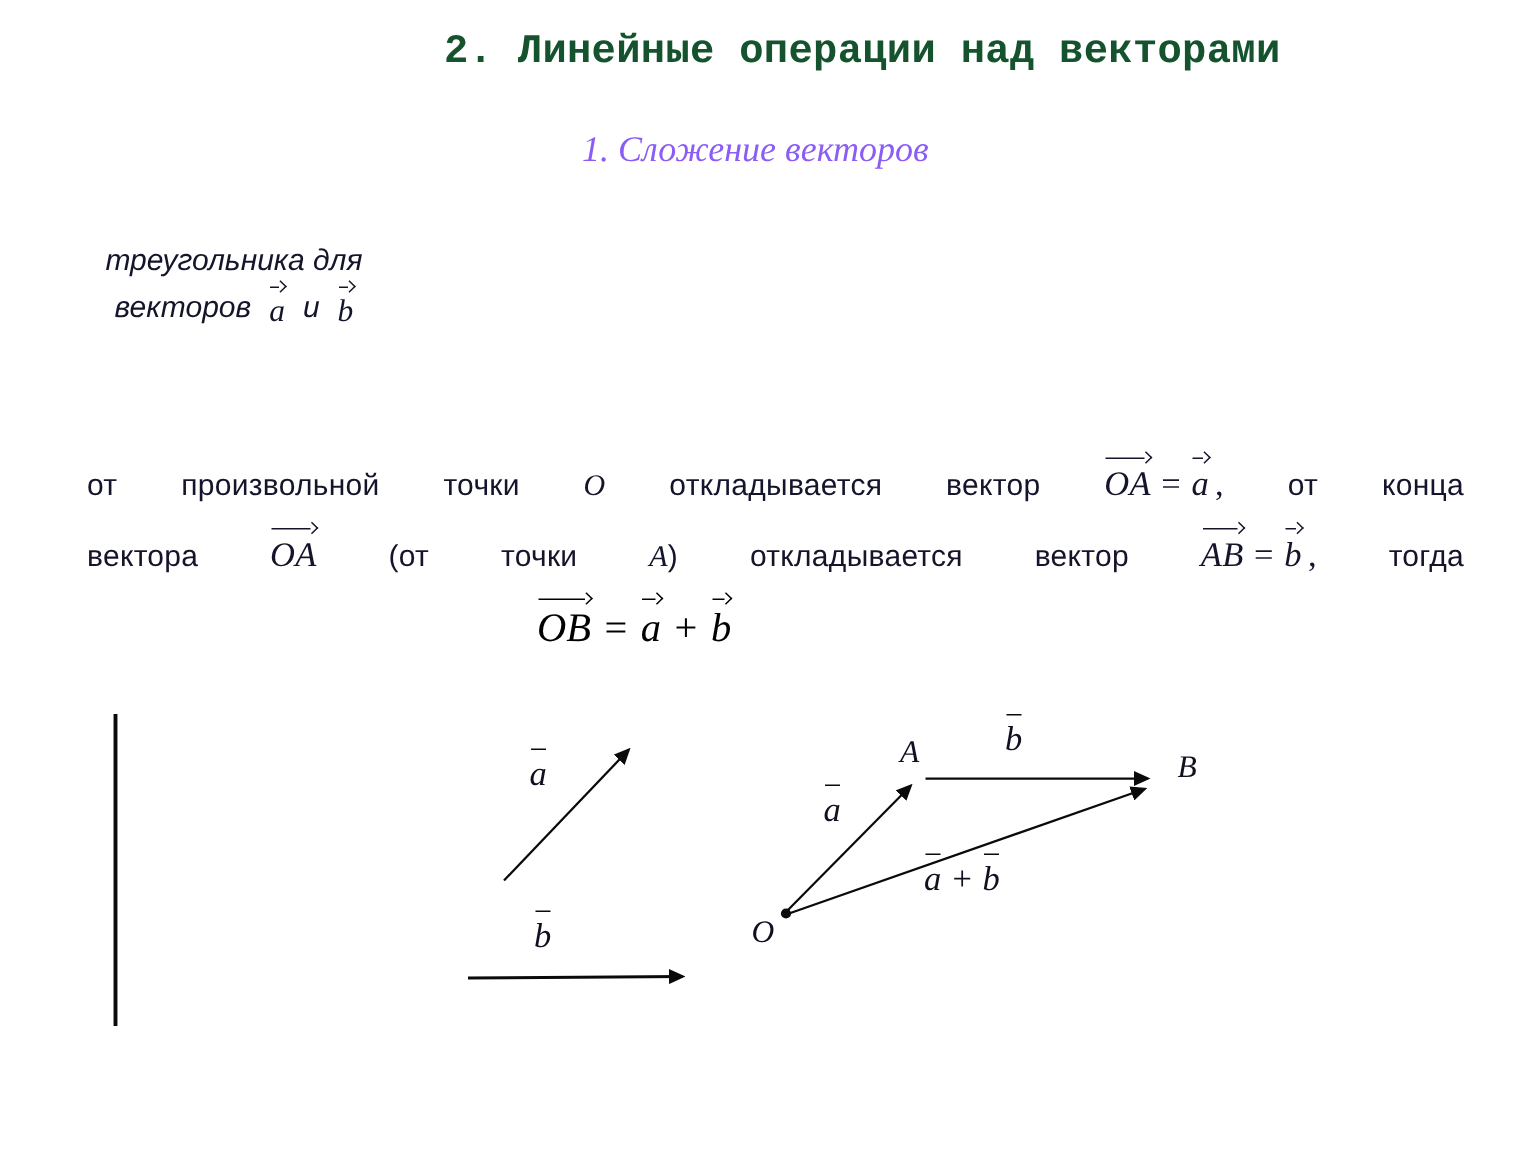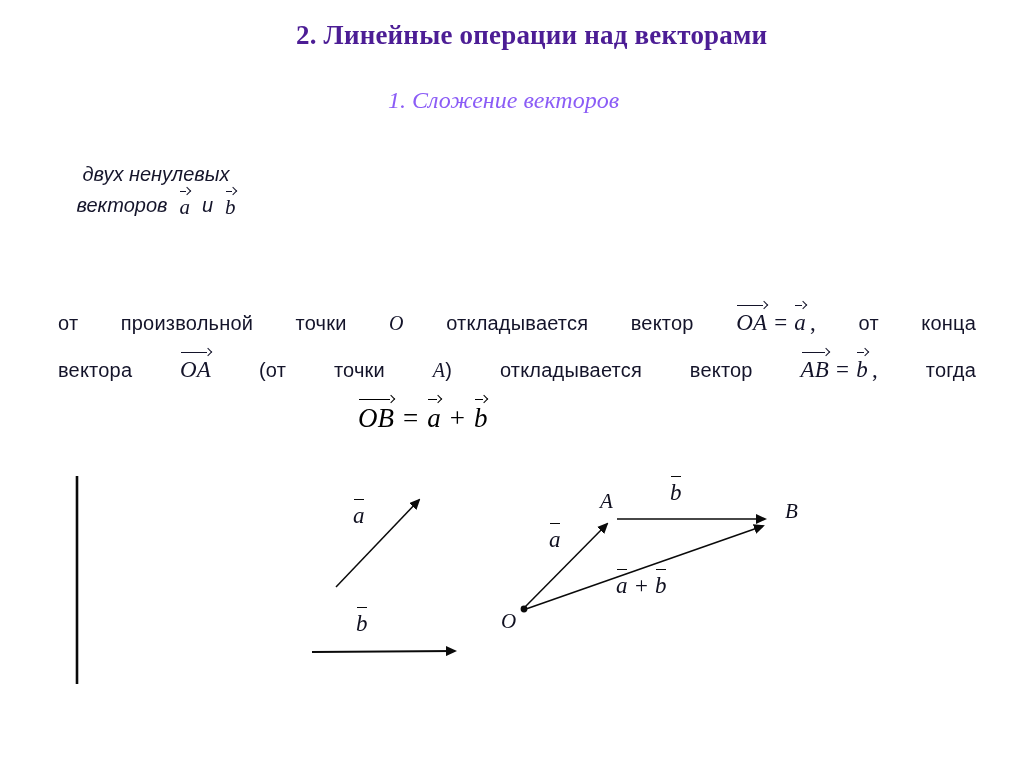--- a/index.html
+++ b/index.html
@@ -2,22 +2,22 @@
 <html><head>
 <meta charset="utf-8">
 <style>
   html,body { margin:0; padding:0; background:#ffffff; }
   .slide {
     position:relative; width:1024px; height:768px; background:#ffffff;
     font-family:"Liberation Sans", sans-serif; color:#14142a; overflow:hidden;
   }
   .title {
     position:absolute; left:296px; top:20px;
-    font-family:Liberation Serif, serif;
-    font-weight:bold; font-size:27px; color:#4c1d95; letter-spacing:0.2px;
+    font-family:Liberation Mono, monospace;
+    font-weight:bold; font-size:27px; color:#14532d; letter-spacing:0.2px;
   }
   .subtitle {
     position:absolute; left:388px; top:87px;
     font-family:"Liberation Serif","DejaVu Serif",serif;
     font-style:italic; font-size:24px; color:#8b5cf6;
   }
   .note {
     position:absolute; left:34px; top:160px; width:244px;
     text-align:center; font-style:italic; font-size:20px; line-height:28px;
   }
@@ -84,21 +84,21 @@
 </style>
 </head>
 <body>
 
 <div class="slide">
 
   <div class="title">2. Линейные операции над векторами</div>
   <div class="subtitle">1. Сложение векторов</div>
 
   <div class="note">
-    <div>двух ненулевых</div>
+    <div>треугольника для</div>
     <div class="note-line4">
       <span>векторов</span>
       <span class="vec">a</span>
       <span>и</span>
       <span class="vec">b</span>
     </div>
   </div>
 
   <div class="para para-1">
     <span>от</span>

